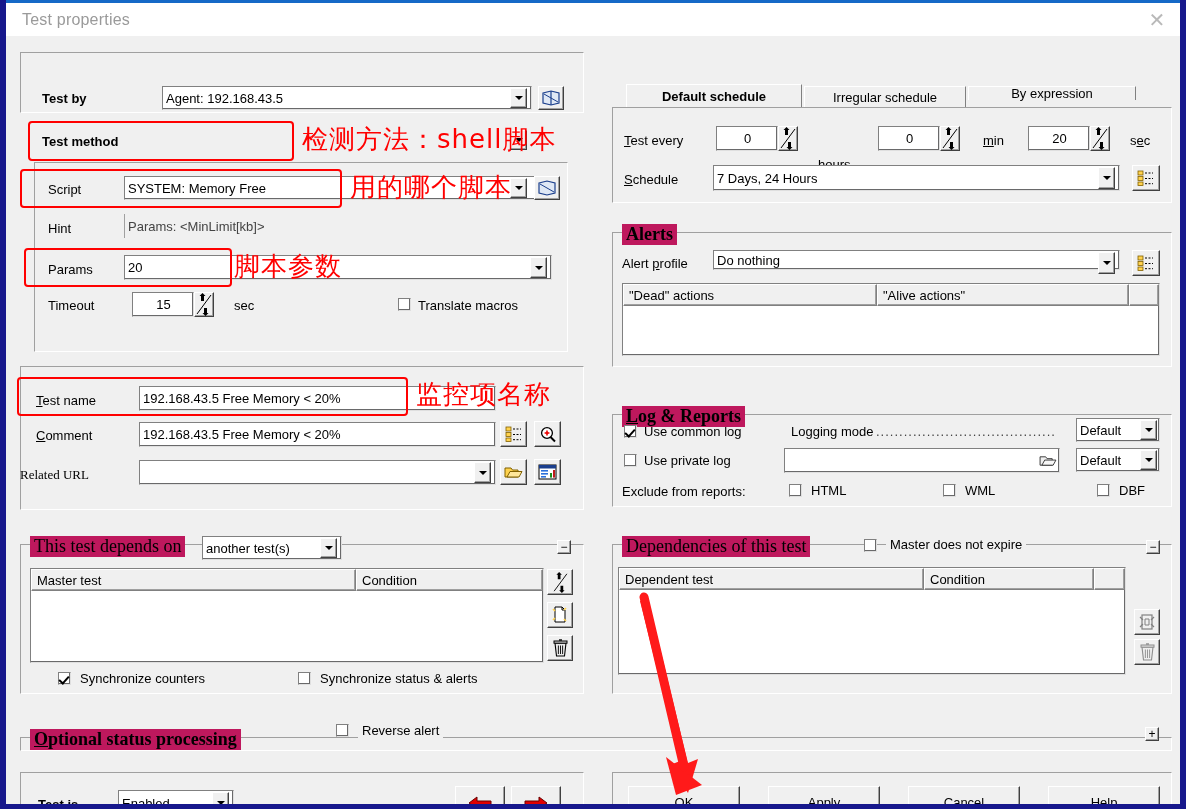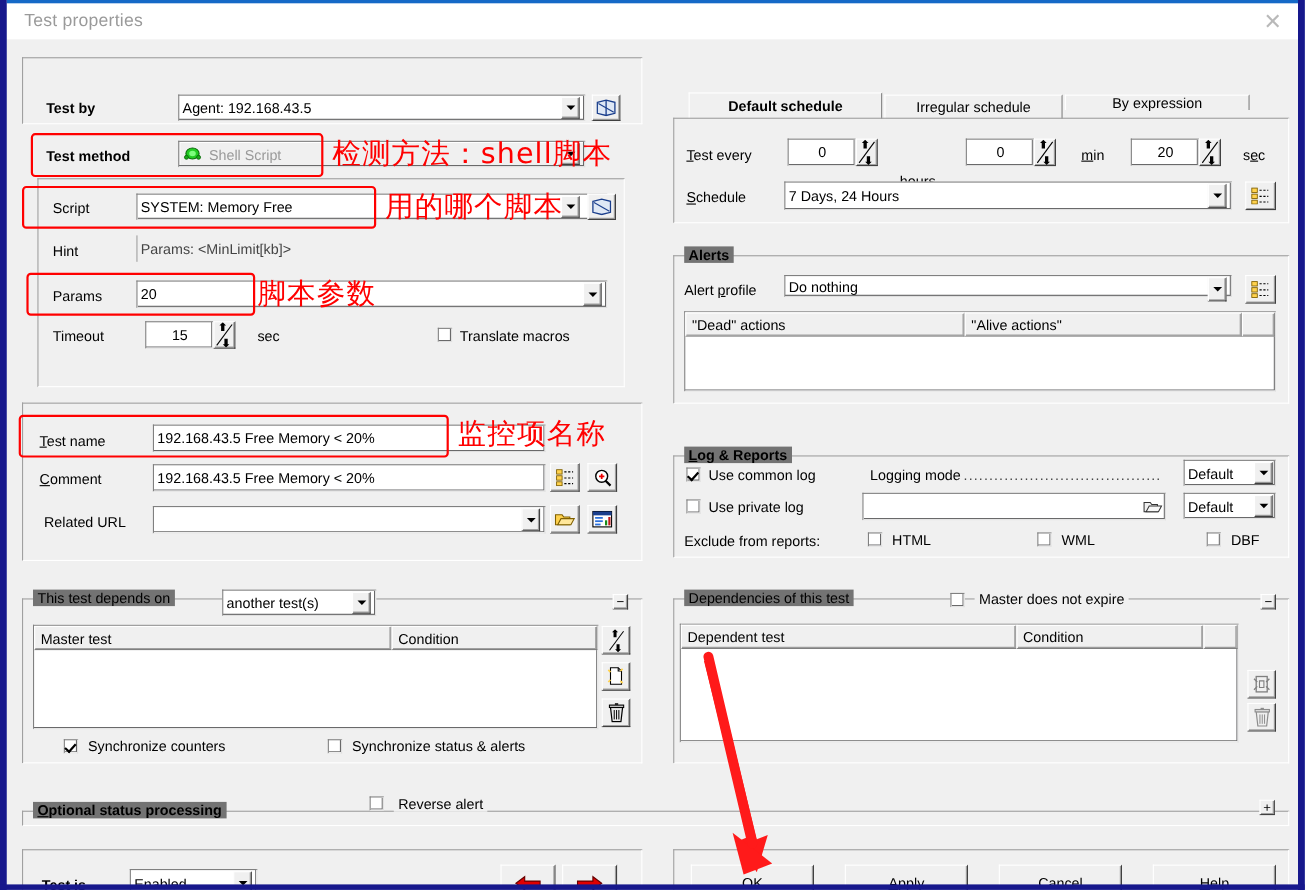--- a/index.html
+++ b/index.html
@@ -41,22 +41,22 @@
   }
 
   
   .grp {
     position:absolute;
     border:1px solid #a0a0a0;
     border-right-color:#ffffff; border-bottom-color:#ffffff;
     background:transparent;
   }
   .grp > .cap {
-    position:absolute; top:-9px; left:9px; background:#737373;
-    padding:0 4px; font-size:13px; white-space:nowrap;
+    position:absolute; top:-9px; left:9px; background:#be185d;
+    padding:0 4px; font-size:18px; white-space:nowrap;font-family:Liberation Serif, serif;
   }
   .grp > .cap.bold { font-weight:bold; }
 
   .lbl { position:absolute; font-size:13px; white-space:nowrap; }
   .lbl.b { font-weight:bold; }
   .u { text-decoration:underline; }
 
   .fld {
     position:absolute; background:#fff;
     border:1px solid #808080;
@@ -165,31 +165,20 @@
     </div>
     <div class="sq" style="left:532px; top:50px; width:26px; height:24px;">
       <svg width="18" height="16" viewBox="0 0 18 16">
         <path d="M1 3 L9 1 L17 3 L17 13 L9 15 L1 13 Z" fill="#dfe8f5" stroke="#1a3e8c" stroke-width="1.2"></path>
         <path d="M9 1 L9 15" stroke="#1a3e8c" stroke-width="1.2"></path>
         <path d="M2 4 L16 12" stroke="#1a3e8c" stroke-width="1"></path>
       </svg>
     </div>
 
     <div class="lbl b" style="left:36px; top:98px;">Test method</div>
-    <div class="fld grey" style="left:156px; top:92px; width:370px; height:24px;">
-      <span style="display:inline-flex;margin-right:6px;">
-        <svg width="18" height="14" viewBox="0 0 18 14">
-          <ellipse cx="9" cy="6.5" rx="6" ry="5" fill="#22cc22" stroke="#0a6b0a" stroke-width="1"></ellipse>
-          <ellipse cx="9" cy="6.5" rx="3" ry="2.5" fill="#7dfd7d"></ellipse>
-          <circle cx="3.5" cy="10" r="1.8" fill="#1aa91a" stroke="#0a6b0a" stroke-width=".8"></circle>
-          <circle cx="14.5" cy="10" r="1.8" fill="#1aa91a" stroke="#0a6b0a" stroke-width=".8"></circle>
-        </svg>
-      </span>
-      <span style="color:#9a9a9a">Shell Script</span>
-    </div>
     <div class="ddbtn" style="left:504px; top:94px; height:20px;">
       <span class="arrow-d"></span>
     </div>
 
     <div class="grp" style="left:28px; top:126px; width:534px; height:190px;"></div>
 
     <div class="lbl" style="left:42px; top:146px;">Script</div>
     <div class="fld" style="left:118px; top:140px; width:428px; height:24px;">
       <span>SYSTEM: Memory Free</span>
     </div>
@@ -259,21 +248,21 @@
     </div>
     <div class="sq" style="left:528px; top:385px; width:27px; height:26px;">
       <svg width="18" height="17" viewBox="0 0 18 17">
         <circle cx="8" cy="7" r="5.4" fill="#fff" stroke="#000" stroke-width="1.3"></circle>
         <line x1="11.5" y1="11" x2="16" y2="15.5" stroke="#000" stroke-width="2"></line>
         <line x1="5.6" y1="7" x2="10.4" y2="7" stroke="#e00" stroke-width="1.6"></line>
         <line x1="8" y1="4.6" x2="8" y2="9.4" stroke="#e00" stroke-width="1.6"></line>
       </svg>
     </div>
 
-    <div class="lbl" style="left:34px; top:431px;">Related URL</div>
+    <div class="lbl" style="left:14px; top:431px;font-family:Liberation Serif, serif;">Related URL</div>
     <div class="fld" style="left:133px; top:424px; width:357px; height:25px;">
       <span></span>
     </div>
     <div class="ddbtn" style="left:468px; top:426px; height:21px;">
       <span class="arrow-d"></span>
     </div>
     <div class="sq" style="left:494px; top:423px; width:27px; height:26px;">
       <svg width="19" height="15" viewBox="0 0 19 15">
         <path d="M1 3 L7 3 L8.5 5 L14 5 L14 12 L1 12 Z" fill="#ffd24d" stroke="#806000" stroke-width="1"></path>
         <path d="M3 12 L6 6.5 L18 6.5 L15 12 Z" fill="#ffe79a" stroke="#806000" stroke-width="1"></path>

